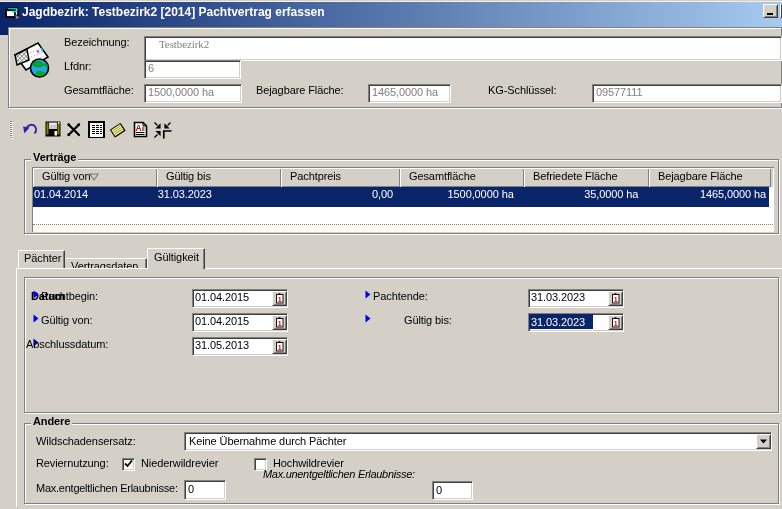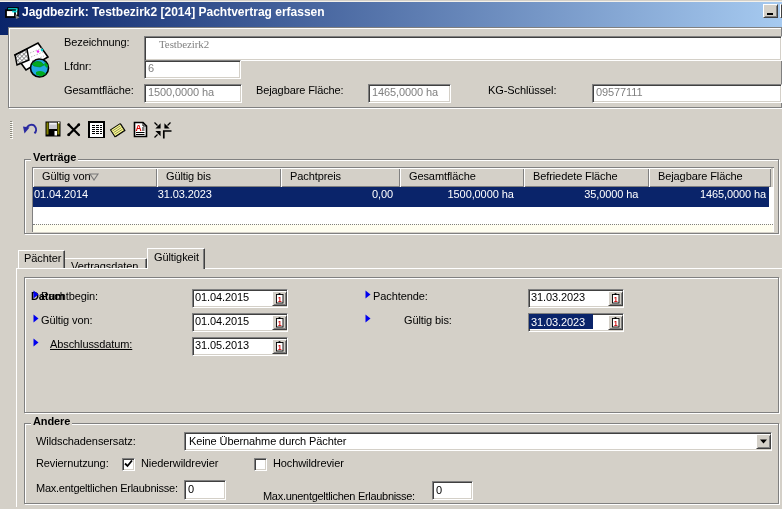--- a/index.html
+++ b/index.html
@@ -215,21 +215,21 @@
       <svg width="13" height="13" viewBox="0 0 13 13" style="position:absolute;left:0px;top:0px;">
         <rect x="3.5" y="2.5" width="6.5" height="8.5" fill="#fff" stroke="#000" stroke-width="0.9"></rect>
         <rect x="5.6" y="1.2" width="1.8" height="1.8" fill="#000"></rect>
         <text x="4.8" y="9.8" font-size="7" font-weight="bold" fill="#cc0000" font-family="Liberation Sans">1</text>
       </svg>
     </div>
   </div>
 <svg class="abs z2" style="left:33px;top:338px;" width="6" height="9" viewBox="0 0 6 9">
     <polygon points="0.5,0.5 5.5,4.5 0.5,8.5" fill="#0000ee"></polygon>
   </svg>
-<span class="abs z2" style="left:50px;top:338px;text-decoration:underline;">Abschlussdatum:</span>
+<span class="abs z2" style="left:26px;top:338px;">Abschlussdatum:</span>
 <div class="abs sunken z2" style="left:192px;top:337px;width:96px;height:19px;">
     <span style="position:absolute;left:2px;top:1px;">31.05.2013</span>
     <div class="raised abs" style="right:0px;top:1px;width:15px;height:15px;">
       <svg width="13" height="13" viewBox="0 0 13 13" style="position:absolute;left:0px;top:0px;">
         <rect x="3.5" y="2.5" width="6.5" height="8.5" fill="#fff" stroke="#000" stroke-width="0.9"></rect>
         <rect x="5.6" y="1.2" width="1.8" height="1.8" fill="#000"></rect>
         <text x="4.8" y="9.8" font-size="7" font-weight="bold" fill="#cc0000" font-family="Liberation Sans">1</text>
       </svg>
     </div>
   </div>
@@ -280,14 +280,14 @@
   <svg width="9" height="9" viewBox="0 0 9 9" style="position:absolute;left:1px;top:1px;">
       <path d="M1 3.5 L3.5 6 L8 0.5" stroke="#000" stroke-width="1.8" fill="none"></path>
     </svg>
 </div>
 <span class="abs z2" style="left:141px;top:457px;">Niederwildrevier</span>
 <div class="abs sunken z2" style="left:254px;top:458px;width:13px;height:13px;"></div>
 <span class="abs z2" style="left:273px;top:457px;">Hochwildrevier</span>
 
 <span class="abs z2" style="left:36px;top:482px;letter-spacing:-0.25px;">Max.entgeltlichen Erlaubnisse:</span>
 <div class="abs sunken z2" style="left:184px;top:480px;width:42px;height:20px;padding:2px 0 0 3px;">0</div>
-<span class="abs z2" style="left:263px;top:490px;letter-spacing:-0.3px;">Max.unentgeltlichen Erlaubnisse:</span>
+<span class="abs z2" style="left:263px;top:468px;letter-spacing:-0.3px;font-style:italic;">Max.unentgeltlichen Erlaubnisse:</span>
 <div class="abs sunken z2" style="left:432px;top:481px;width:41px;height:19px;padding:2px 0 0 3px;">0</div>
 
 </body></html>

